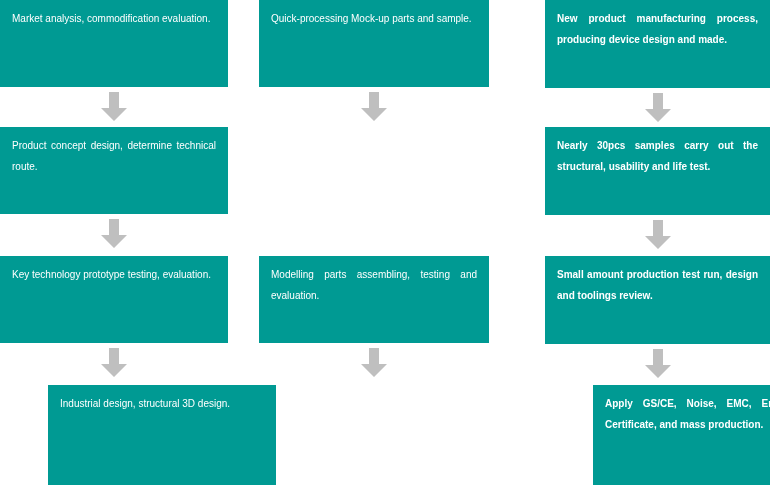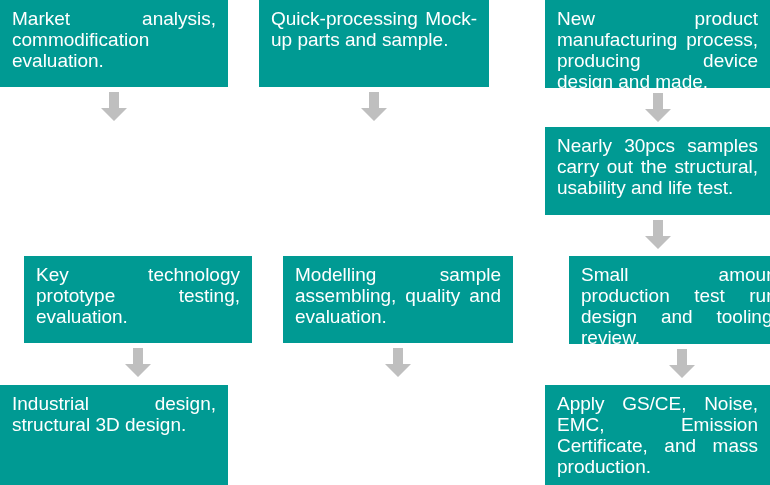--- a/index.html
+++ b/index.html
@@ -19,40 +19,40 @@
     height: 485px;
     background: #ffffff;
   }
   .column {
     position: absolute;
     top: 0;
     height: 485px;
   }
   .col-1 { left: 0px;   width: 228px; }
   .col-2 { left: 259px; width: 230px; }
-  .col-3 { left: 545px; width: 225px; }
+  .col-3 { left: 545px; width: 225px; font-weight: bold; }
 
   .cell {
     position: absolute;
     left: 0;
     width: 100%;
   }
   .row-1 { top: 0px; }
   .row-2 { top: 127px; }
-  .row-3 { top: 256px; margin-left: 24px; }
-  .row-4 { top: 385px; }
+  .row-3 { top: 256px; }
+  .row-4 { top: 385px; margin-left: 48px; }
 
   .box {
     box-sizing: border-box;
     width: 100%;
     height: 87px;
     background: #009a93;
     padding: 8px 12px 8px 12px;
     color: #ffffff;
-    font-size: 19px;
+    font-size: 10px;
     line-height: 21px;
     text-align: justify;
     text-justify: inter-word;
     overflow: hidden;
   }
   .col-3 .box { height: 88px; }
   .row-4 .box { height: 100px; }
 
   .box-text {
     display: block;
@@ -92,20 +92,32 @@
       </div>
       <div class="arrow-wrap">
         <span class="arrow-icon">
           <svg width="28" height="30" viewBox="0 0 28 30" xmlns="http://www.w3.org/2000/svg">
             <polygon points="9,0 19,0 19,16 27,16 14,29 1,16 9,16" fill="#bfbfbf"></polygon>
           </svg>
         </span>
       </div>
     </div>
 
+    <div class="cell row-2">
+      <div class="box">
+        <span class="box-text">Product concept design, determine technical route.</span>
+      </div>
+      <div class="arrow-wrap">
+        <span class="arrow-icon">
+          <svg width="28" height="30" viewBox="0 0 28 30" xmlns="http://www.w3.org/2000/svg">
+            <polygon points="9,0 19,0 19,16 27,16 14,29 1,16 9,16" fill="#bfbfbf"></polygon>
+          </svg>
+        </span>
+      </div>
+    </div>
 
     <div class="cell row-3">
       <div class="box">
         <span class="box-text">Key technology prototype testing, evaluation.</span>
       </div>
       <div class="arrow-wrap">
         <span class="arrow-icon">
           <svg width="28" height="30" viewBox="0 0 28 30" xmlns="http://www.w3.org/2000/svg">
             <polygon points="9,0 19,0 19,16 27,16 14,29 1,16 9,16" fill="#bfbfbf"></polygon>
           </svg>
@@ -132,21 +144,21 @@
           <svg width="28" height="30" viewBox="0 0 28 30" xmlns="http://www.w3.org/2000/svg">
             <polygon points="9,0 19,0 19,16 27,16 14,29 1,16 9,16" fill="#bfbfbf"></polygon>
           </svg>
         </span>
       </div>
     </div>
 
 
     <div class="cell row-3">
       <div class="box">
-        <span class="box-text">Modelling sample assembling, quality and evaluation.</span>
+        <span class="box-text">Modelling parts assembling, testing and evaluation.</span>
       </div>
       <div class="arrow-wrap">
         <span class="arrow-icon">
           <svg width="28" height="30" viewBox="0 0 28 30" xmlns="http://www.w3.org/2000/svg">
             <polygon points="9,0 19,0 19,16 27,16 14,29 1,16 9,16" fill="#bfbfbf"></polygon>
           </svg>
         </span>
       </div>
     </div>
 

